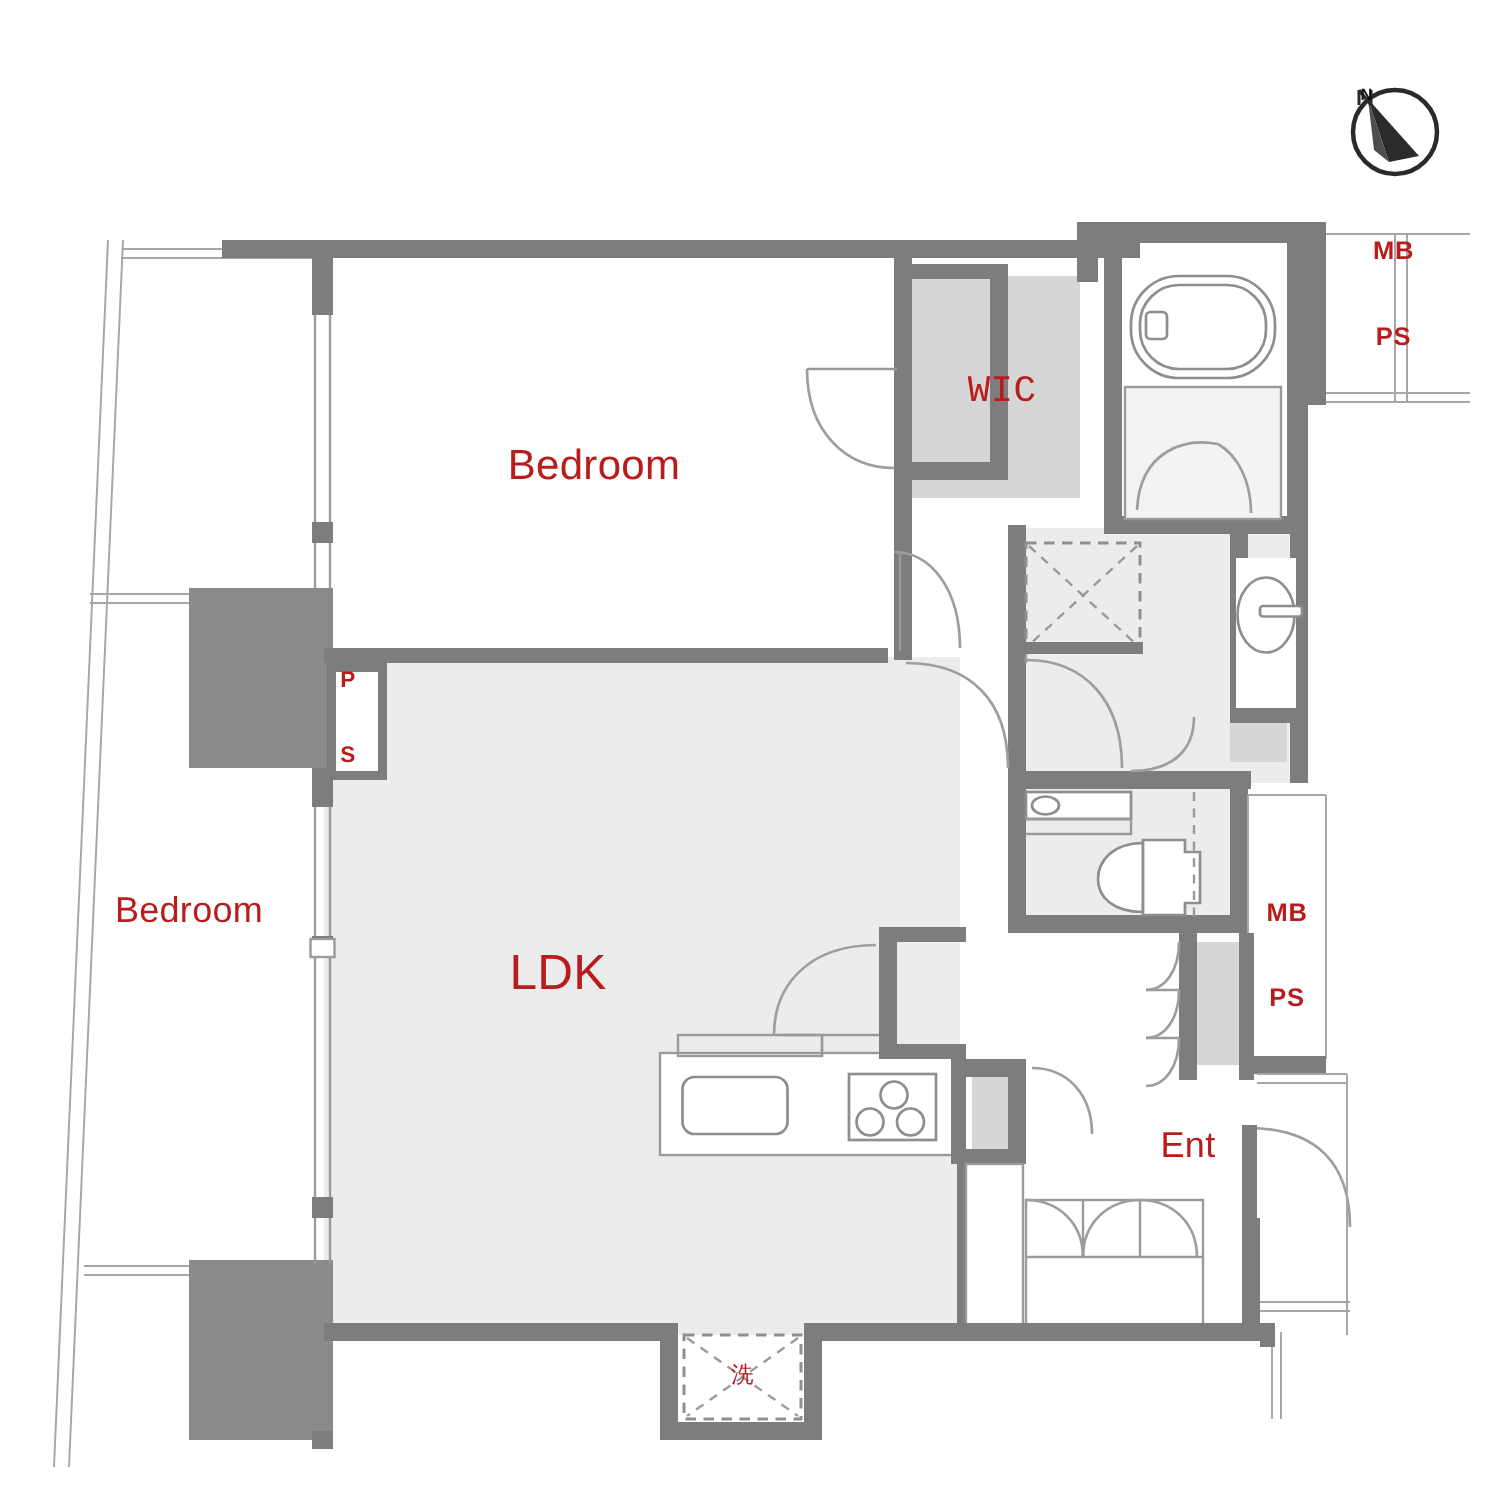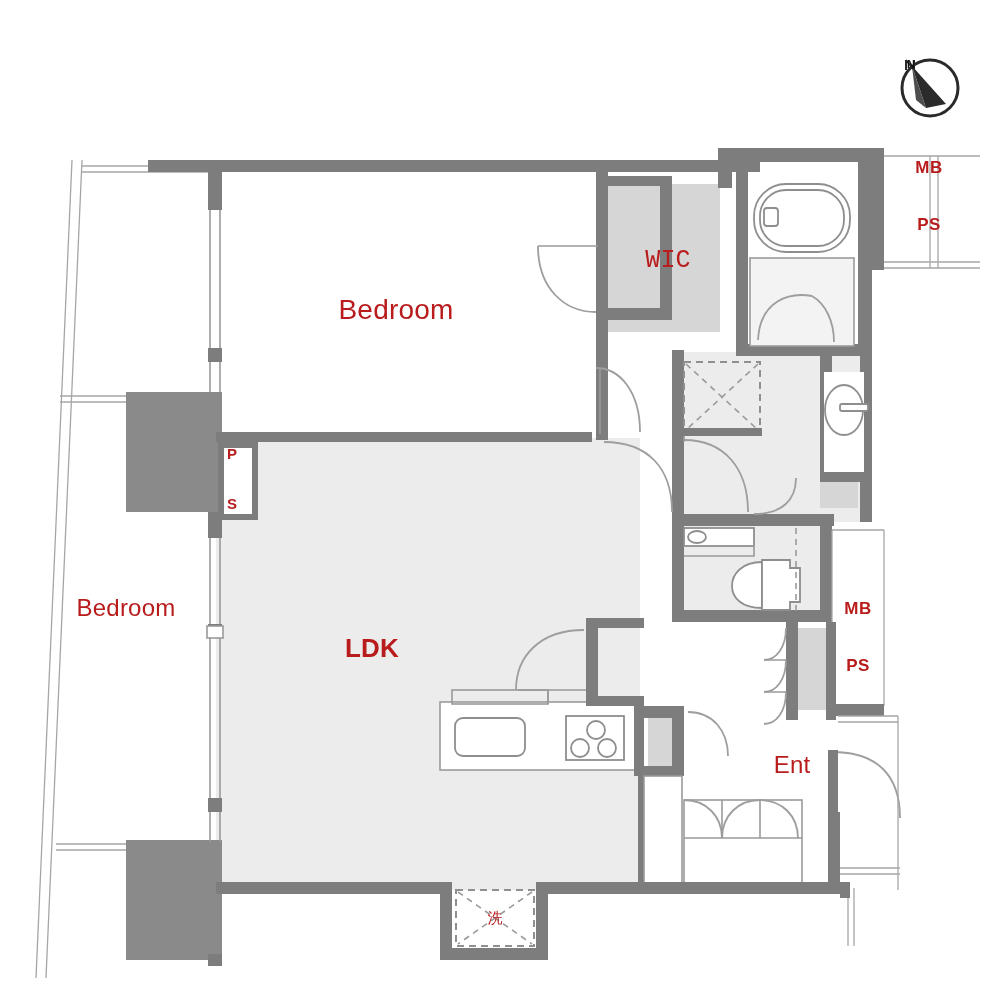--- a/index.html
+++ b/index.html
@@ -31,21 +31,21 @@
     color: #b91c1c;
     font-family: "Liberation Sans", sans-serif;
     text-align: center;
     white-space: pre;
     line-height: 1.12;
     letter-spacing: 0.2px;
     user-select: none;
   }
   .lbl-bedroom { font-size: 28px; }
   .lbl-balcony { font-size: 24px; }
-  .lbl-ldk     { font-size: 26px; font-weight: bold; }
+  .lbl-ldk     { font-size: 33px; }
   .lbl-wic     { font-size: 25px; }
   .lbl-bath    { font-size: 23px; }
   .lbl-ent     { font-size: 24px; }
   .lbl-mbps    { font-size: 17px; font-weight: bold; letter-spacing: 0.5px; }
   .lbl-ps      { font-size: 15px; font-weight: bold; }
   .lbl-kanji   { font-size: 15px; }
   .lbl-compass-n { font-size: 11px; font-weight: bold; color:#111; }
 </style>
 </head>
 <body>

